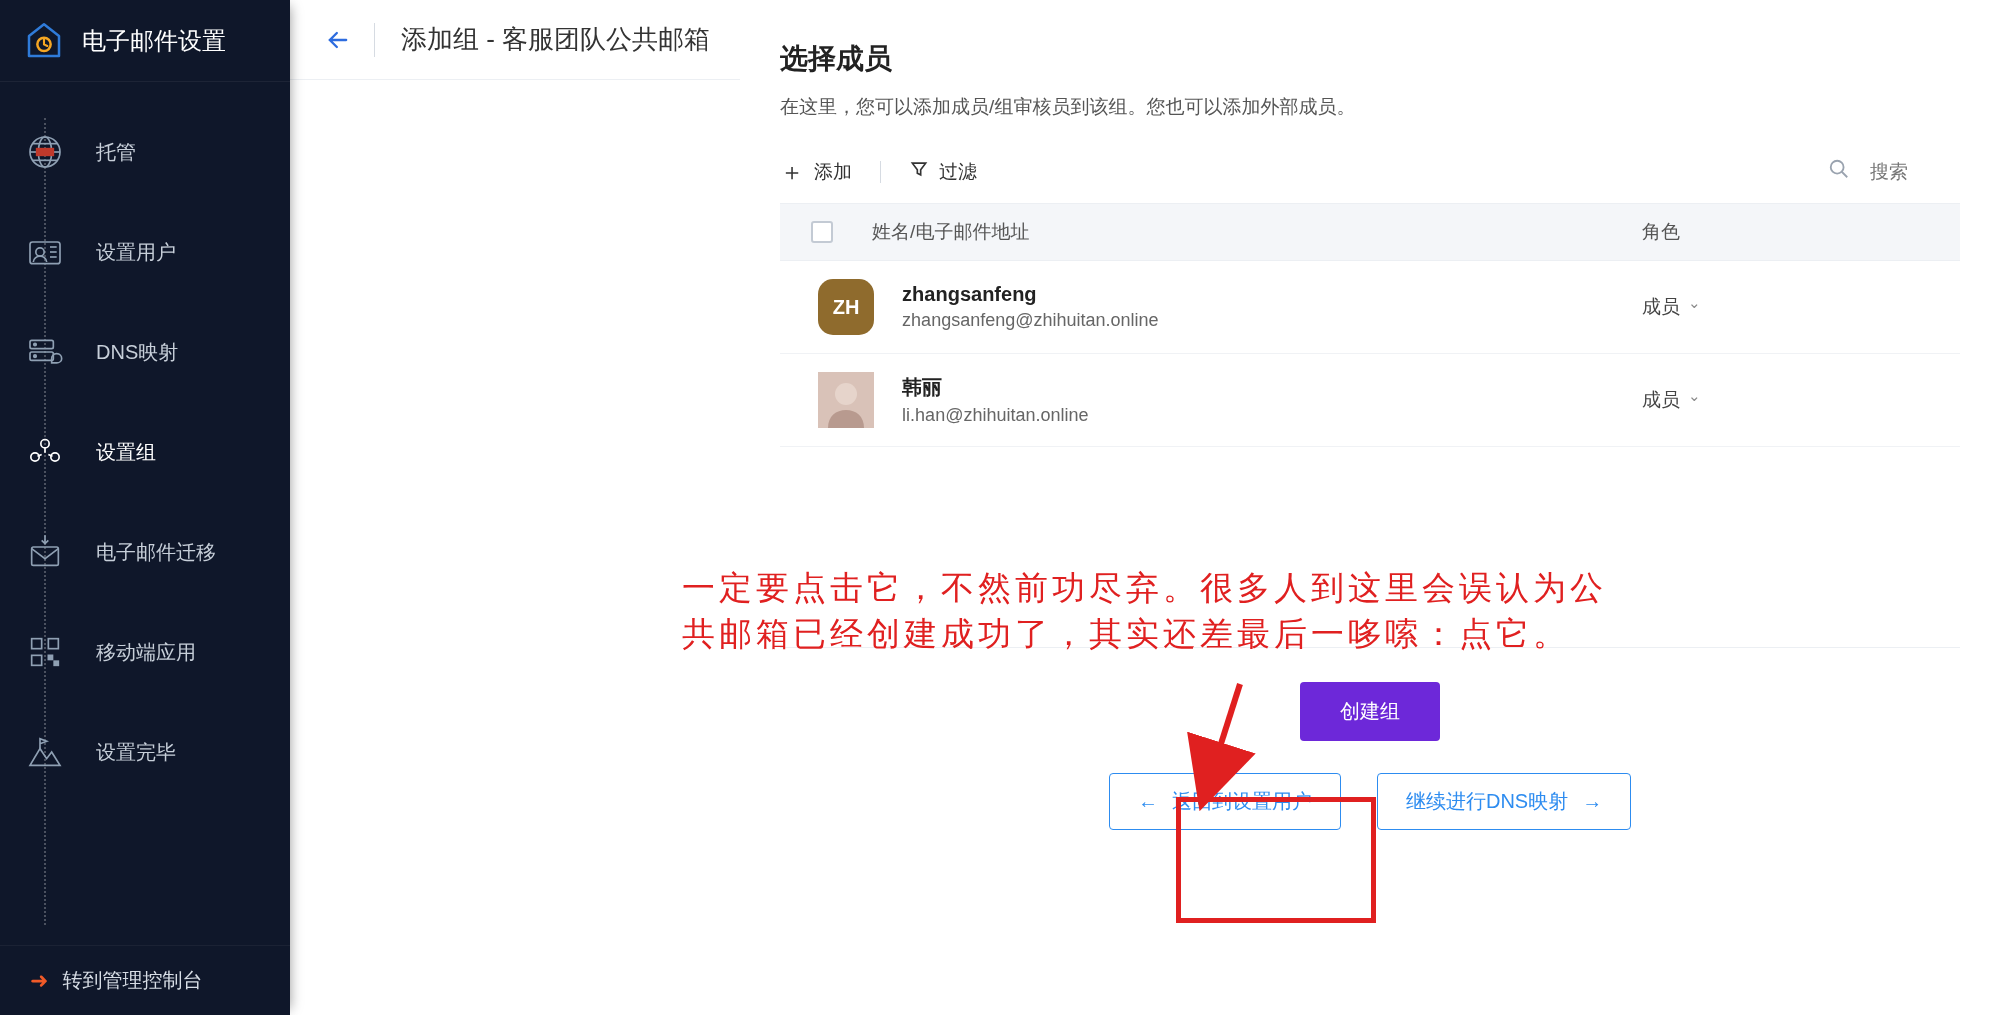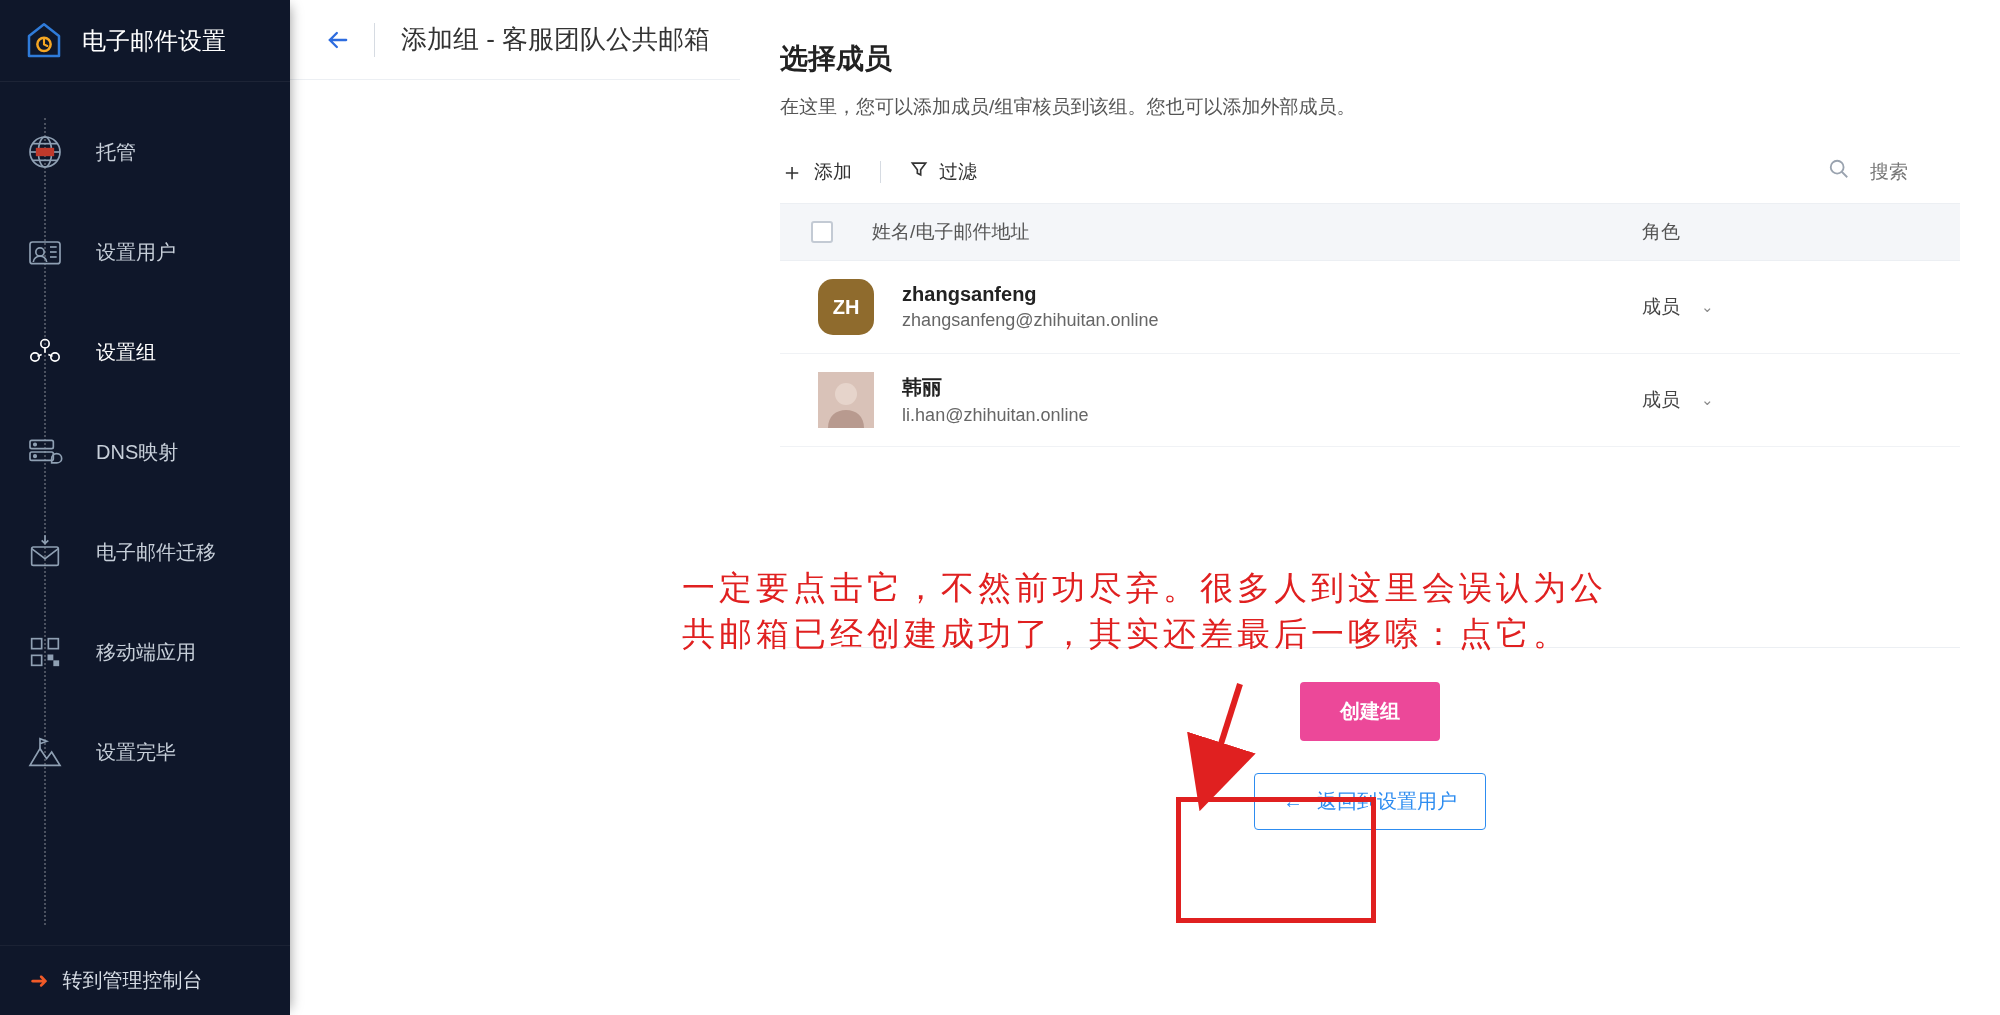--- a/index.html
+++ b/index.html
@@ -43,29 +43,29 @@
   .ckbx{width:22px;height:22px;border:2px solid #c3cad4;border-radius:3px;background:#fff}
   .th-name{flex:1;font-size:19px;color:#555;padding-left:26px}
   .th-role{width:300px;font-size:19px;color:#555}
   .row{display:flex;align-items:center;padding:18px;border-bottom:1px solid #f0f2f5}
   .avatar{width:56px;height:56px;border-radius:15px;background:#8f6b2d;color:#fff;display:flex;align-items:center;justify-content:center;font-weight:700;font-size:20px;margin-left:20px;flex-shrink:0}
   .avatar.photo{background:linear-gradient(135deg,#caa7a0,#8b6b68);}
   .avatar.photo svg{width:100%;height:100%}
   .name-col{flex:1;padding-left:28px}
   .uname{font-size:20px;font-weight:700;color:#222}
   .uemail{font-size:18px;color:#666;margin-top:4px}
-  .role-col{width:300px;display:flex;align-items:center;gap:21px;color:#444;font-size:19px;cursor:pointer}
+  .role-col{width:300px;display:flex;align-items:flex-start;gap:8px;color:#444;font-size:19px;cursor:pointer}
   .chev{font-size:15px;color:#888}
   
   .annotation{position:absolute;left:682px;top:565px;color:#e02020;font-family:Liberation Sans, sans-serif;font-size:33px;line-height:1.4;pointer-events:none;letter-spacing:4px;max-width:1300px}
   .anno-arrow{position:absolute;left:1090px;top:674px;pointer-events:none}
   .anno-box{position:absolute;left:1176px;top:797px;width:200px;height:126px;border:5px solid #e02020;pointer-events:none}
   
   .footer-main{border-top:1px solid #eceff3;padding:34px 0 18px;display:flex;justify-content:center}
-  .primary-btn{background:#ec4899;color:#fff;border:none;border-radius:4px;padding:16px 40px;font-size:20px;font-weight:700;cursor:pointer}
+  .primary-btn{background:#6d28d9;color:#fff;border:none;border-radius:4px;padding:16px 40px;font-size:20px;font-weight:400;cursor:pointer}
   .footer-row2{display:flex;justify-content:center;gap:36px;padding:14px 0 30px}
   .outline-btn{display:flex;align-items:center;gap:14px;border:1px solid #2d8cf0;color:#2d8cf0;background:#fff;border-radius:4px;padding:14px 28px;font-size:20px;cursor:pointer}
 </style>
 </head>
 <body>
 
 <div class="app">
 
   <aside class="sidebar">
     <div class="brand">
@@ -102,43 +102,43 @@
             <circle cx="18" cy="24" r="5"></circle>
               <path d="M10 36c0-4 4-7 8-7s8 3 8 7"></path>
             <line x1="30" y1="18" x2="38" y2="18"></line>
               <line x1="30" y1="24" x2="38" y2="24"></line>
               <line x1="30" y1="30" x2="38" y2="30"></line>
           </svg>
         </span>
         <span class="nav-label">设置用户</span>
       </div>
 
+      <div class="nav-item">
+        <span class="nav-icon">
+          <svg viewBox="0 0 48 48" width="40" height="40" stroke="#8fa0b3" fill="none" stroke-width="2">
+            <rect x="6" y="10" width="28" height="10" rx="2"></rect>
+              <rect x="6" y="24" width="28" height="10" rx="2"></rect>
+            <circle cx="12" cy="15" r="1.5" fill="#8fa0b3"></circle>
+              <circle cx="12" cy="29" r="1.5" fill="#8fa0b3"></circle>
+            <path d="M32 32c0-3 2-6 6-6s6 3 6 6-3 5-6 5h-6z"></path>
+          </svg>
+        </span>
+        <span class="nav-label">DNS映射</span>
+      </div>
+
       <div class="nav-item active">
         <span class="nav-icon">
           <svg viewBox="0 0 48 48" width="40" height="40" stroke="#ffffff" fill="none" stroke-width="2">
             <circle cx="24" cy="14" r="5"></circle>
               <circle cx="12" cy="30" r="5"></circle>
               <circle cx="36" cy="30" r="5"></circle>
             <path d="M24 19v6M20 27l-5 2M28 27l5 2"></path>
           </svg>
         </span>
         <span class="nav-label">设置组</span>
-      </div>
-
-      <div class="nav-item">
-        <span class="nav-icon">
-          <svg viewBox="0 0 48 48" width="40" height="40" stroke="#8fa0b3" fill="none" stroke-width="2">
-            <rect x="6" y="10" width="28" height="10" rx="2"></rect>
-              <rect x="6" y="24" width="28" height="10" rx="2"></rect>
-            <circle cx="12" cy="15" r="1.5" fill="#8fa0b3"></circle>
-              <circle cx="12" cy="29" r="1.5" fill="#8fa0b3"></circle>
-            <path d="M32 32c0-3 2-6 6-6s6 3 6 6-3 5-6 5h-6z"></path>
-          </svg>
-        </span>
-        <span class="nav-label">DNS映射</span>
       </div>
 
       <div class="nav-item">
         <span class="nav-icon">
           <svg viewBox="0 0 48 48" width="40" height="40" stroke="#8fa0b3" fill="none" stroke-width="2">
             <rect x="8" y="18" width="32" height="22" rx="2"></rect>
               <path d="M8 20l16 12 16-12"></path>
             <path d="M24 4v10M20 10l4 4 4-4"></path>
           </svg>
         </span>
@@ -257,20 +257,24 @@
       <div style="height:200px"></div>
 
       <div class="footer-main">
         <button class="primary-btn">创建组</button>
       </div>
       <div class="footer-row2">
         <button class="outline-btn">
           <span>←</span>
           <span>返回到设置用户</span>
         </button>
+        <button class="outline-btn">
+          <span>继续进行DNS映射</span>
+          <span>→</span>
+        </button>
       </div>
     </div>
   </main>
 </div>
 
 <div class="annotation">
   <div>一定要点击它，不然前功尽弃。很多人到这里会误认为公</div>
   <div>共邮箱已经创建成功了，其实还差最后一哆嗦：点它。</div>
 </div>
 <svg class="anno-arrow" width="170" height="170">

